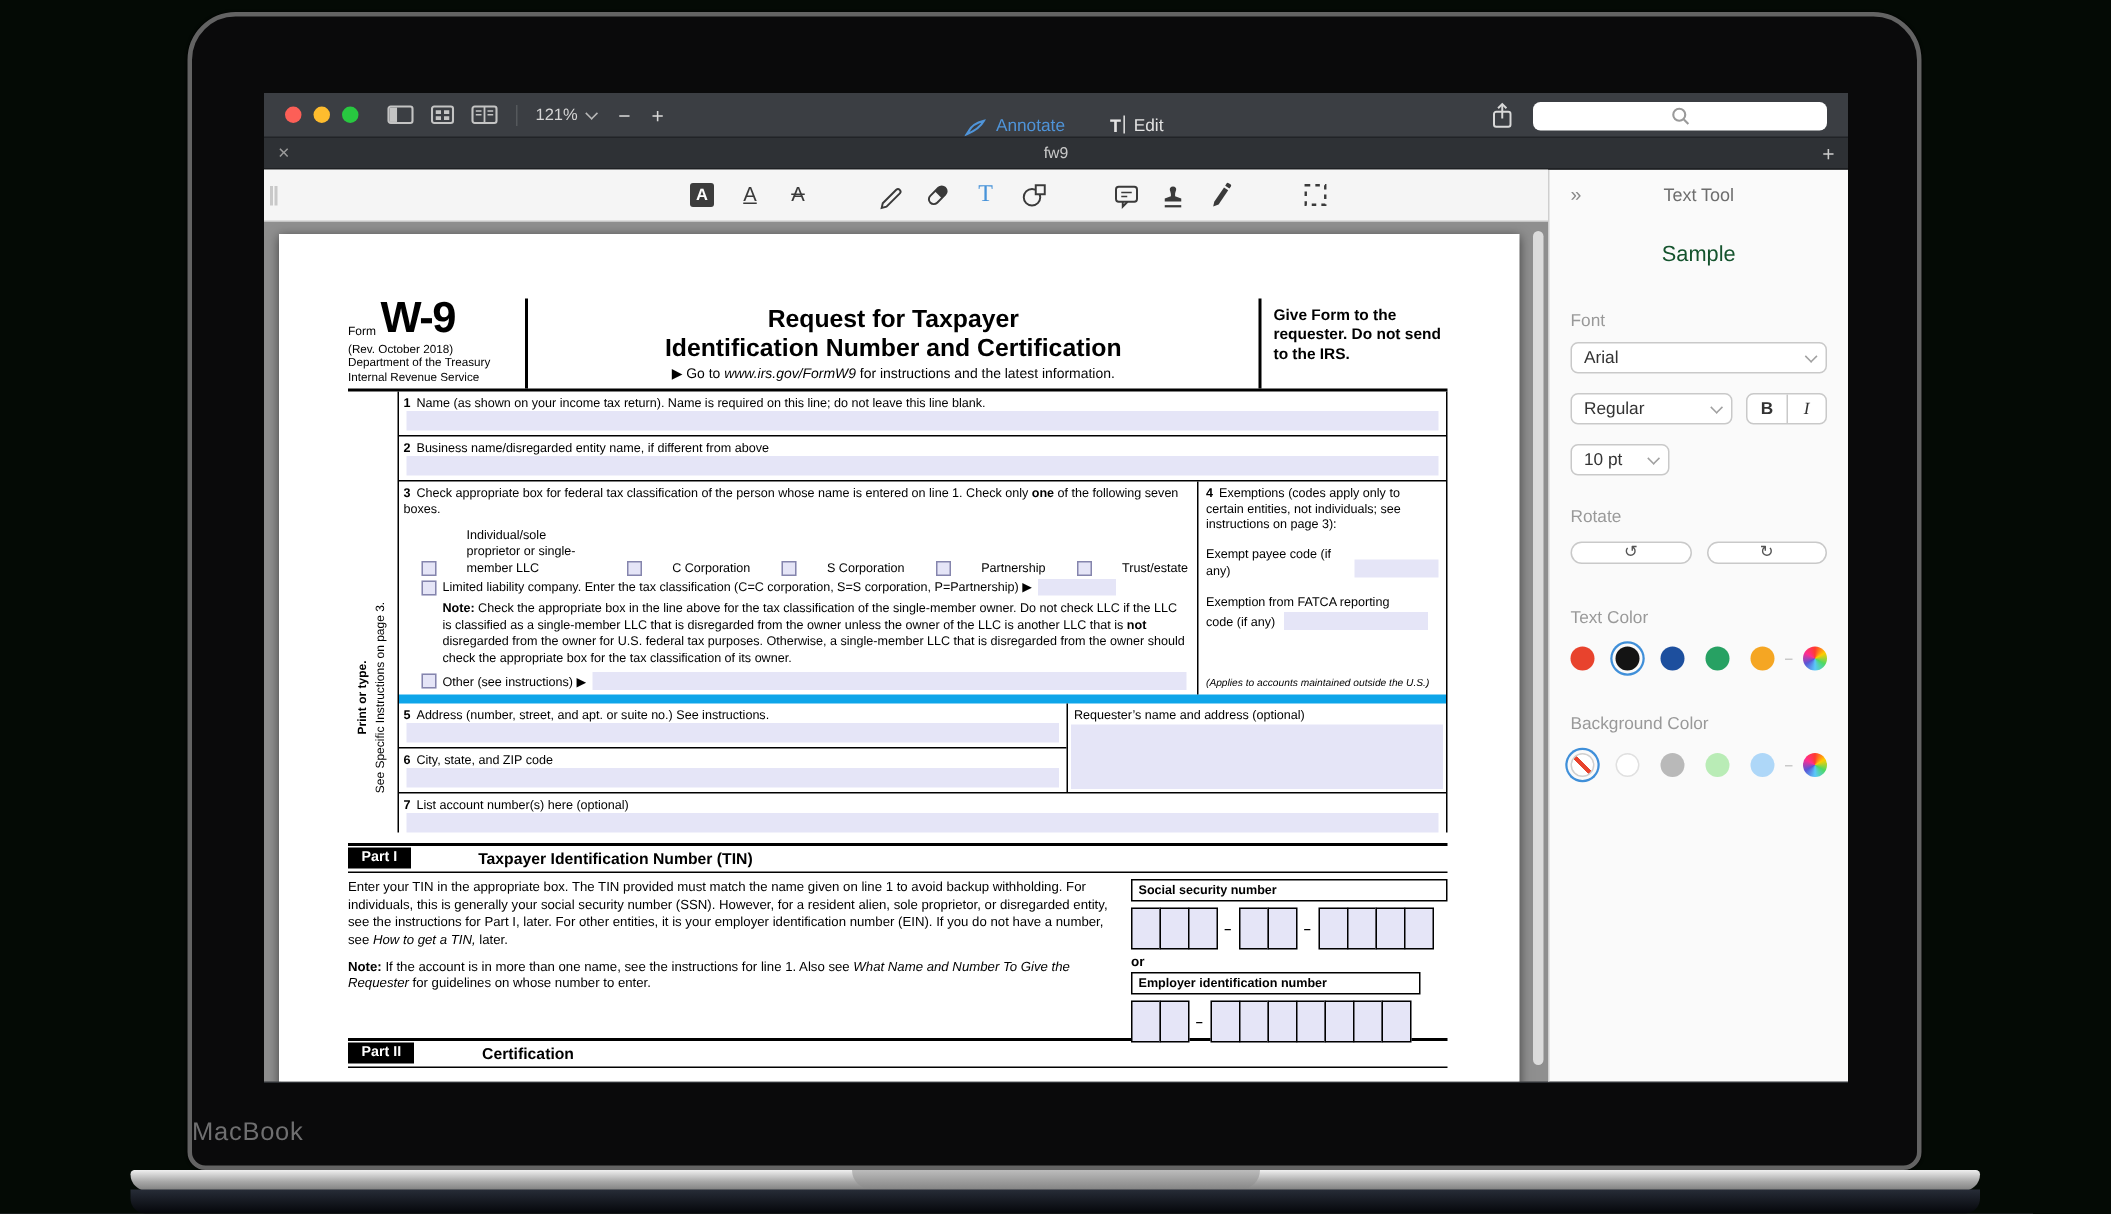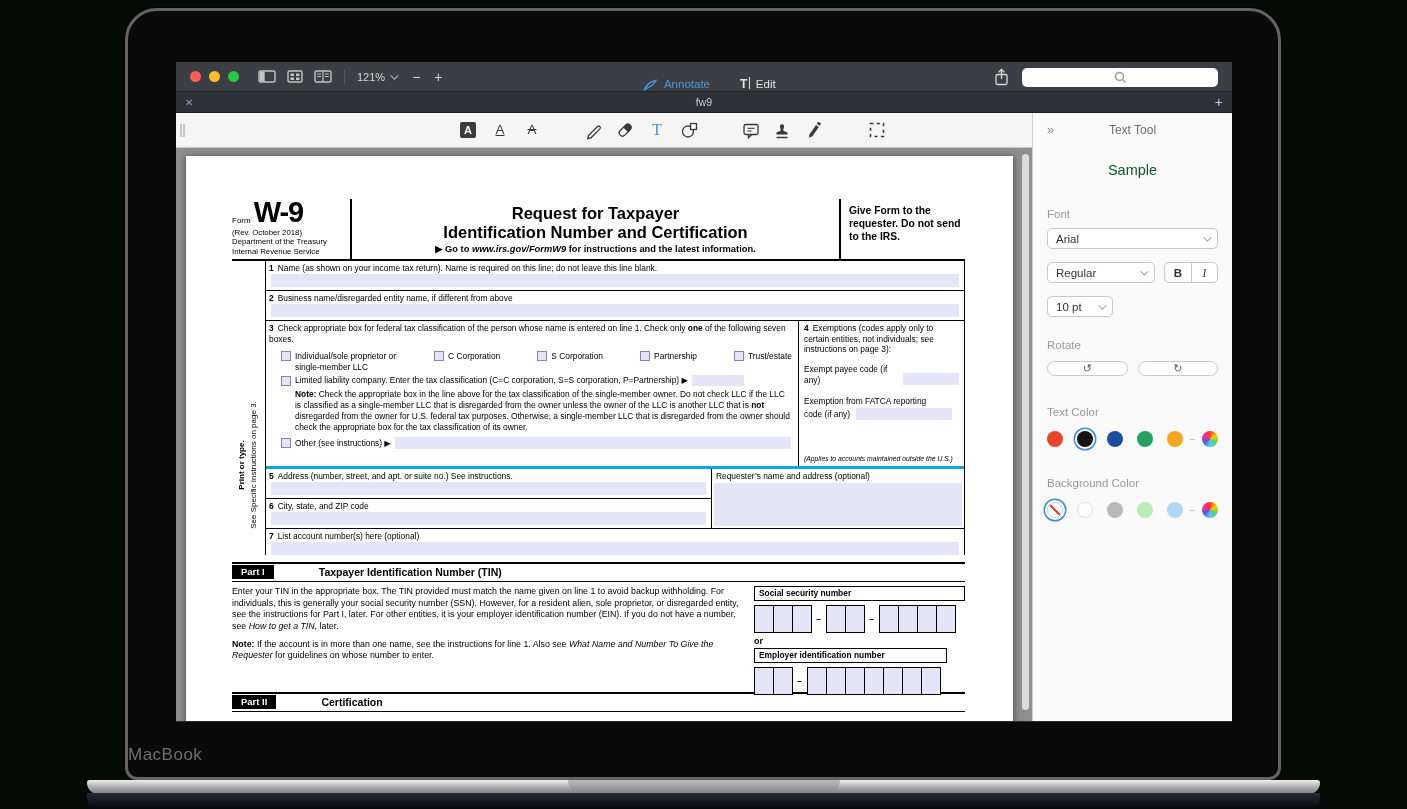--- a/index.html
+++ b/index.html
@@ -83,35 +83,35 @@
 
   .w9-header { display:flex; border-bottom:2px solid #000; }
   .hdr-left { width:118px; padding-bottom:3px; }
   .form-word { font-size:8px; margin-right:3px; }
   .w9-name { font-size:29px; font-weight:700; letter-spacing:-1px; line-height:.9; }
   .hdr-small { font-size:7.8px; line-height:1.2; }
   .hdr-rev { margin-top:3px; }
   .hdr-center { flex:1; border-left:2px solid #000; border-right:2px solid #000;
     text-align:center; padding:5px 10px 3px; display:flex; flex-direction:column; }
   .hdr-title { font-size:16.5px; font-weight:700; line-height:1.18; }
-  .hdr-goto { font-size:9.3px; font-weight:700; margin-top:auto; padding-bottom:2px; }
+  .hdr-goto { font-size:9.3px; font-weight:400; margin-top:auto; padding-bottom:2px; }
   .hdr-goto .lnk { font-style:italic; }
   .hdr-right { width:124px; padding:5px 2px 0 8px; font-size:10.3px; font-weight:700; line-height:1.28; }
 
   .side-rot { position:absolute; left:44px; top:158px; width:35px; height:302px; }
   .side-rot > div { position:absolute; left:50%; top:50%;
     transform:translate(-50%,-50%) rotate(-90deg); width:302px; text-align:center;
     font-size:8px; line-height:1.5; white-space:nowrap; }
 
   .rows { margin-left:33px; border-left:1px solid #000; border-right:1px solid #000; }
   .rowline { border-bottom:1px solid #000; padding:2px 3px 0; font-size:8.4px; }
-  .row34 { display:flex; border-bottom:3px solid #0ea5e9; height:148px; }
+  .row34 { display:flex; border-bottom:6px solid #0ea5e9; height:148px; }
   .sec3 { flex:1; padding:2px 4px 0 3px; font-size:8.4px; line-height:1.3; }
   .cbrow { display:flex; justify-content:space-between; margin:6px 2px 0 12px; }
-  .cbitem { display:flex; gap:4px; }
+  .cbitem { display:flex; gap:20px;align-items:flex-end; }
   .cbox { width:10px; height:10px; background:#e5e5f7; border:1px solid #8585ad; flex:none; margin-top:0; }
   .cb-first { width:116px; }
   .llcrow { display:flex; align-items:flex-end; gap:4px; margin:2px 2px 0 12px; }
   .llc-fld { width:52px; height:11px; background:#e5e5f7; }
   .note3 { margin:3px 2px 0 26px; line-height:1.32; }
   .otherrow { display:flex; align-items:center; gap:4px; margin:4px 2px 0 12px; }
   .other-fld { flex:1; height:12px; background:#e5e5f7; margin-right:1px; }
   .sec4 { width:166px; border-left:1px solid #000; padding:2px 5px 2px 5px;
     font-size:8.4px; line-height:1.27; display:flex; flex-direction:column; }
   .exrow { display:flex; align-items:flex-end; margin-top:9px; }
@@ -123,21 +123,21 @@
 
   .row56 { display:flex; border-bottom:1px solid #000; }
   .col56 { flex:1; }
   .r5 { border-bottom:1px solid #000; }
   .req { width:253px; border-left:1px solid #000; display:flex; flex-direction:column; }
   .req-label { font-size:8.4px; padding:2px 4px 0; }
   .req-fld { flex:1; background:#e5e5f7; margin:2px 2px 2px 2px; }
 
   .gap4 { height:4px; }
   .part-bar { border-top:2px solid #000; border-bottom:1px solid #000;
-    display:flex; align-items:center; padding:1px 0 2px; }
+    display:flex; align-items:flex-end; padding:1px 0 2px; }
   .part-badge { background:#000; color:#fff; font-weight:700; font-size:9.5px;
     padding:1px 9px 2px; }
   .part-title { font-weight:700; font-size:10.5px; margin-left:45px; }
 
   .p1body { display:flex; padding-top:4px; height:110px; }
   .p1left { width:514px; font-size:8.8px; line-height:1.32; }
   .p1left p + p { margin-top:6px; }
   .p1right { flex:1; padding-left:8px; font-size:8.4px; }
   .tin-label { border:1px solid #000; font-weight:700; padding:1px 4px 2px; }
   .ein-label { width:193px; }

